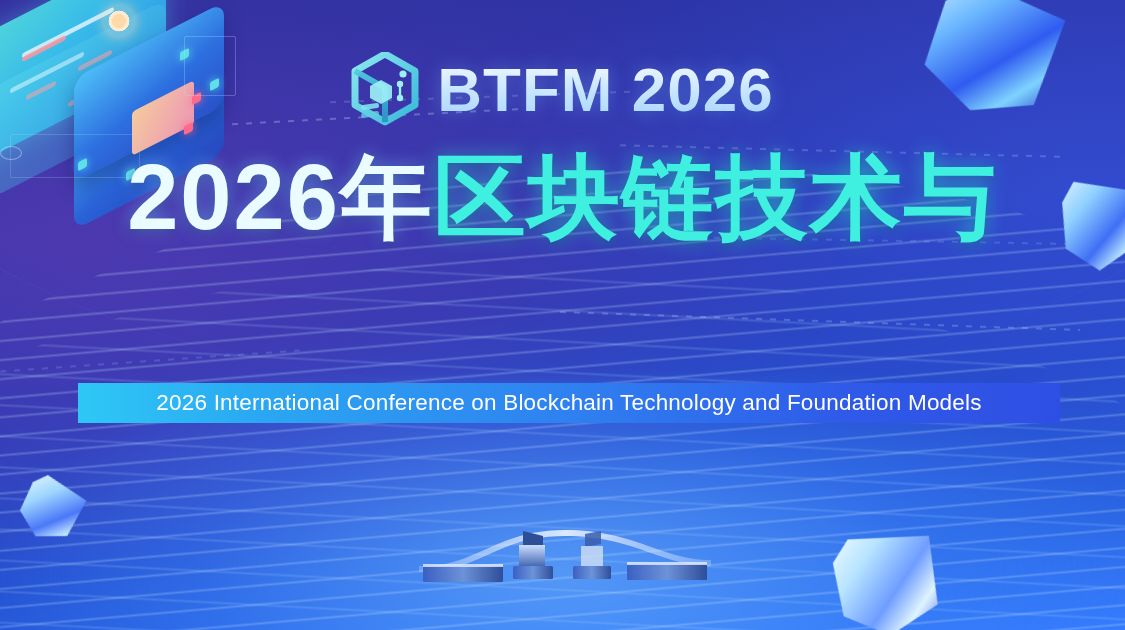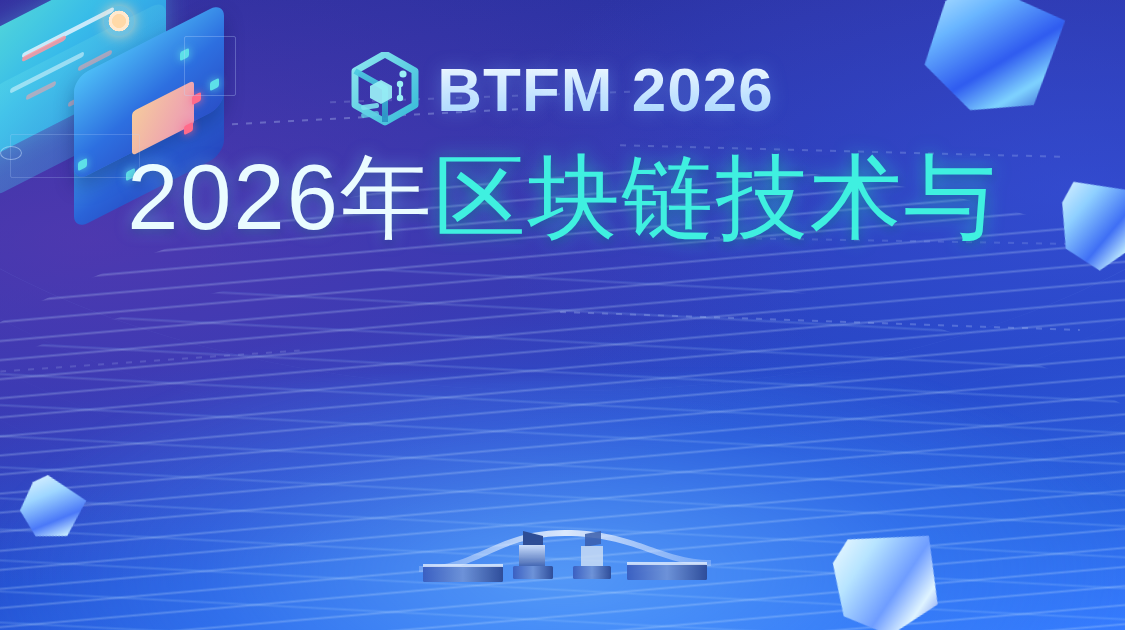--- a/index.html
+++ b/index.html
@@ -176,21 +176,21 @@
     font-size:62px;font-weight:700;letter-spacing:1px;
     background:linear-gradient(180deg,#ffffff 0%,#e9f6ff 35%,#a9d7ff 100%);
     -webkit-background-clip:text;background-clip:text;color:transparent;
     text-shadow:0 0 18px rgba(120,190,255,.35);
     line-height:1;
   }
 
   .cn-title{
     position:absolute;left:0;right:0;top:148px;
     text-align:center;
-    font-weight:400;
+    font-weight:700;
     font-size:92px;
     line-height:98px;
     letter-spacing:2px;
     white-space:nowrap;
   }
   .cn-title .ln{display:block;}
   .w-txt{
     color:#eafcff;
     text-shadow:0 0 16px rgba(120,200,255,.55), 0 3px 10px rgba(10,20,80,.45);
   }
@@ -341,16 +341,19 @@
       </svg>
       <div class="logo-text">BTFM 2026</div>
     </div>
 
     <div class="cn-title">
       <span class="ln">
         <span class="w-txt">2026年</span><span class="c-txt">区块链技术与</span>
       </span>
     </div>
 
+    <div class="en-bar">
+      <span>2026 International Conference on Blockchain Technology and Foundation Models</span>
+    </div>
 
 
   </div>
 </div>
 
 </body></html>

